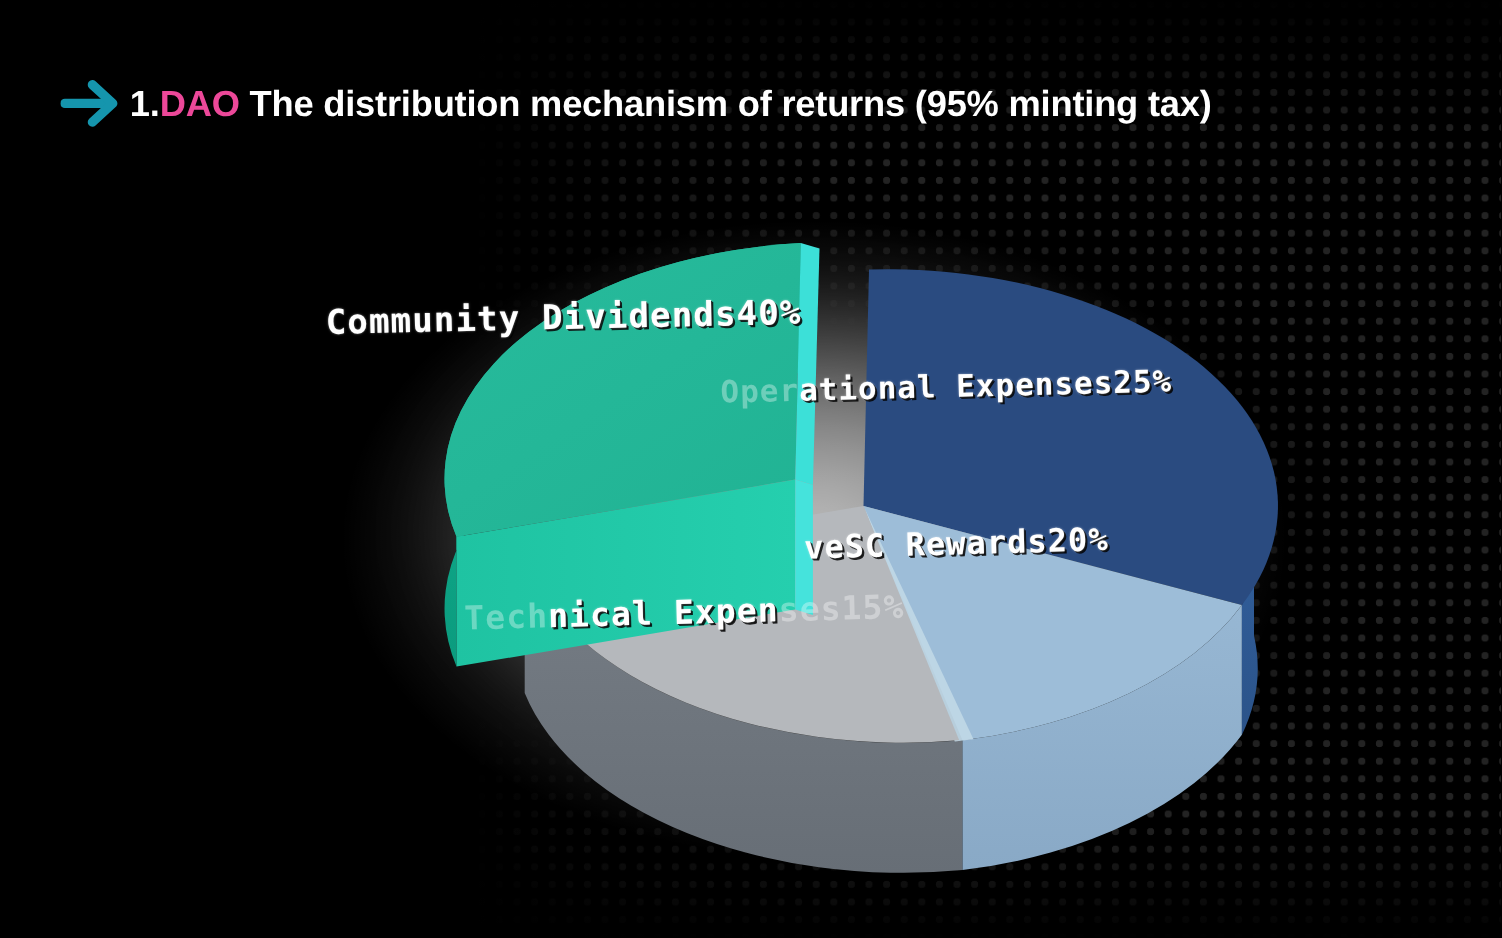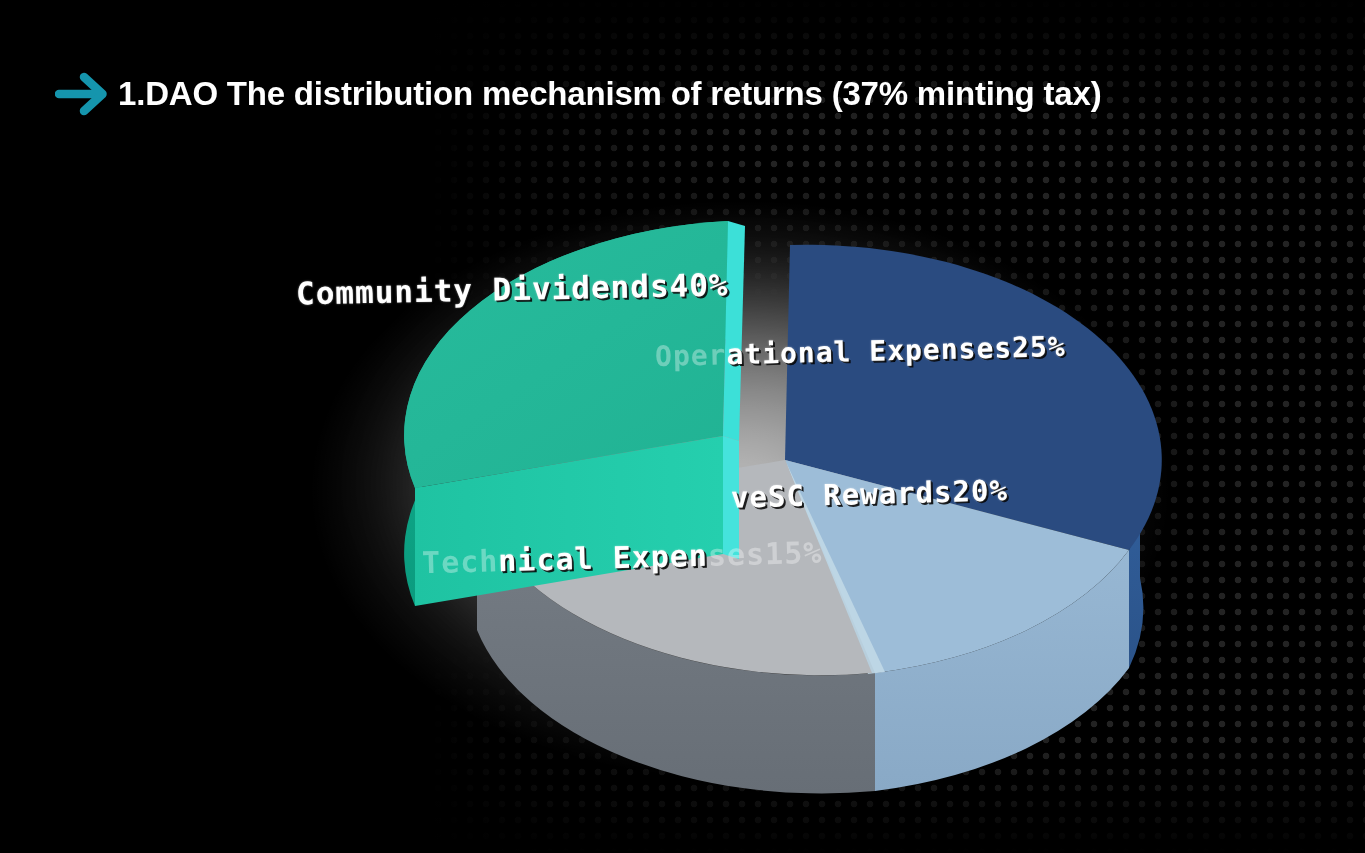--- a/index.html
+++ b/index.html
@@ -63,21 +63,21 @@
     position: absolute;
     left: 118px;
     top: 70px;
     font-size: 33px;
     font-weight: bold;
     color: #ffffff;
     letter-spacing: -0.2px;
     white-space: nowrap;
     line-height: 48px;
   }
-  #page-title .accent { color: #ffffff; }
+  #page-title .accent { color: #ec4899; }
 
   
   #chart-area {
     position: absolute;
     left: 0; top: 0;
     width: 1365px;
     height: 853px;
     z-index: 4;
   }
   #chart-glow {
@@ -150,21 +150,21 @@
   <div id="vignette"></div>
 
   <div id="header">
 
     <svg id="arrow-icon" viewBox="0 0 56 52" fill="none" xmlns="http://www.w3.org/2000/svg">
       <path d="M4 26 H46" stroke="#1595ad" stroke-width="8.5" stroke-linecap="round"></path>
       <path d="M29 9 L47.5 26 L29 43" stroke="#1595ad" stroke-width="8.5" stroke-linecap="round" stroke-linejoin="round" fill="none"></path>
     </svg>
 
     <div id="page-title">
-      <span>1.</span><span class="accent">DAO</span><span> The distribution mechanism of returns (37% minting tax)</span>
+      <span>1.</span><span class="accent">DAO</span><span> The distribution mechanism of returns (95% minting tax)</span>
     </div>
   </div>
 
   <div id="chart-area">
 
     <div id="chart-glow"></div>
 
     <svg id="pie-svg" viewBox="0 0 990 640" xmlns="http://www.w3.org/2000/svg">
 
       <defs>

